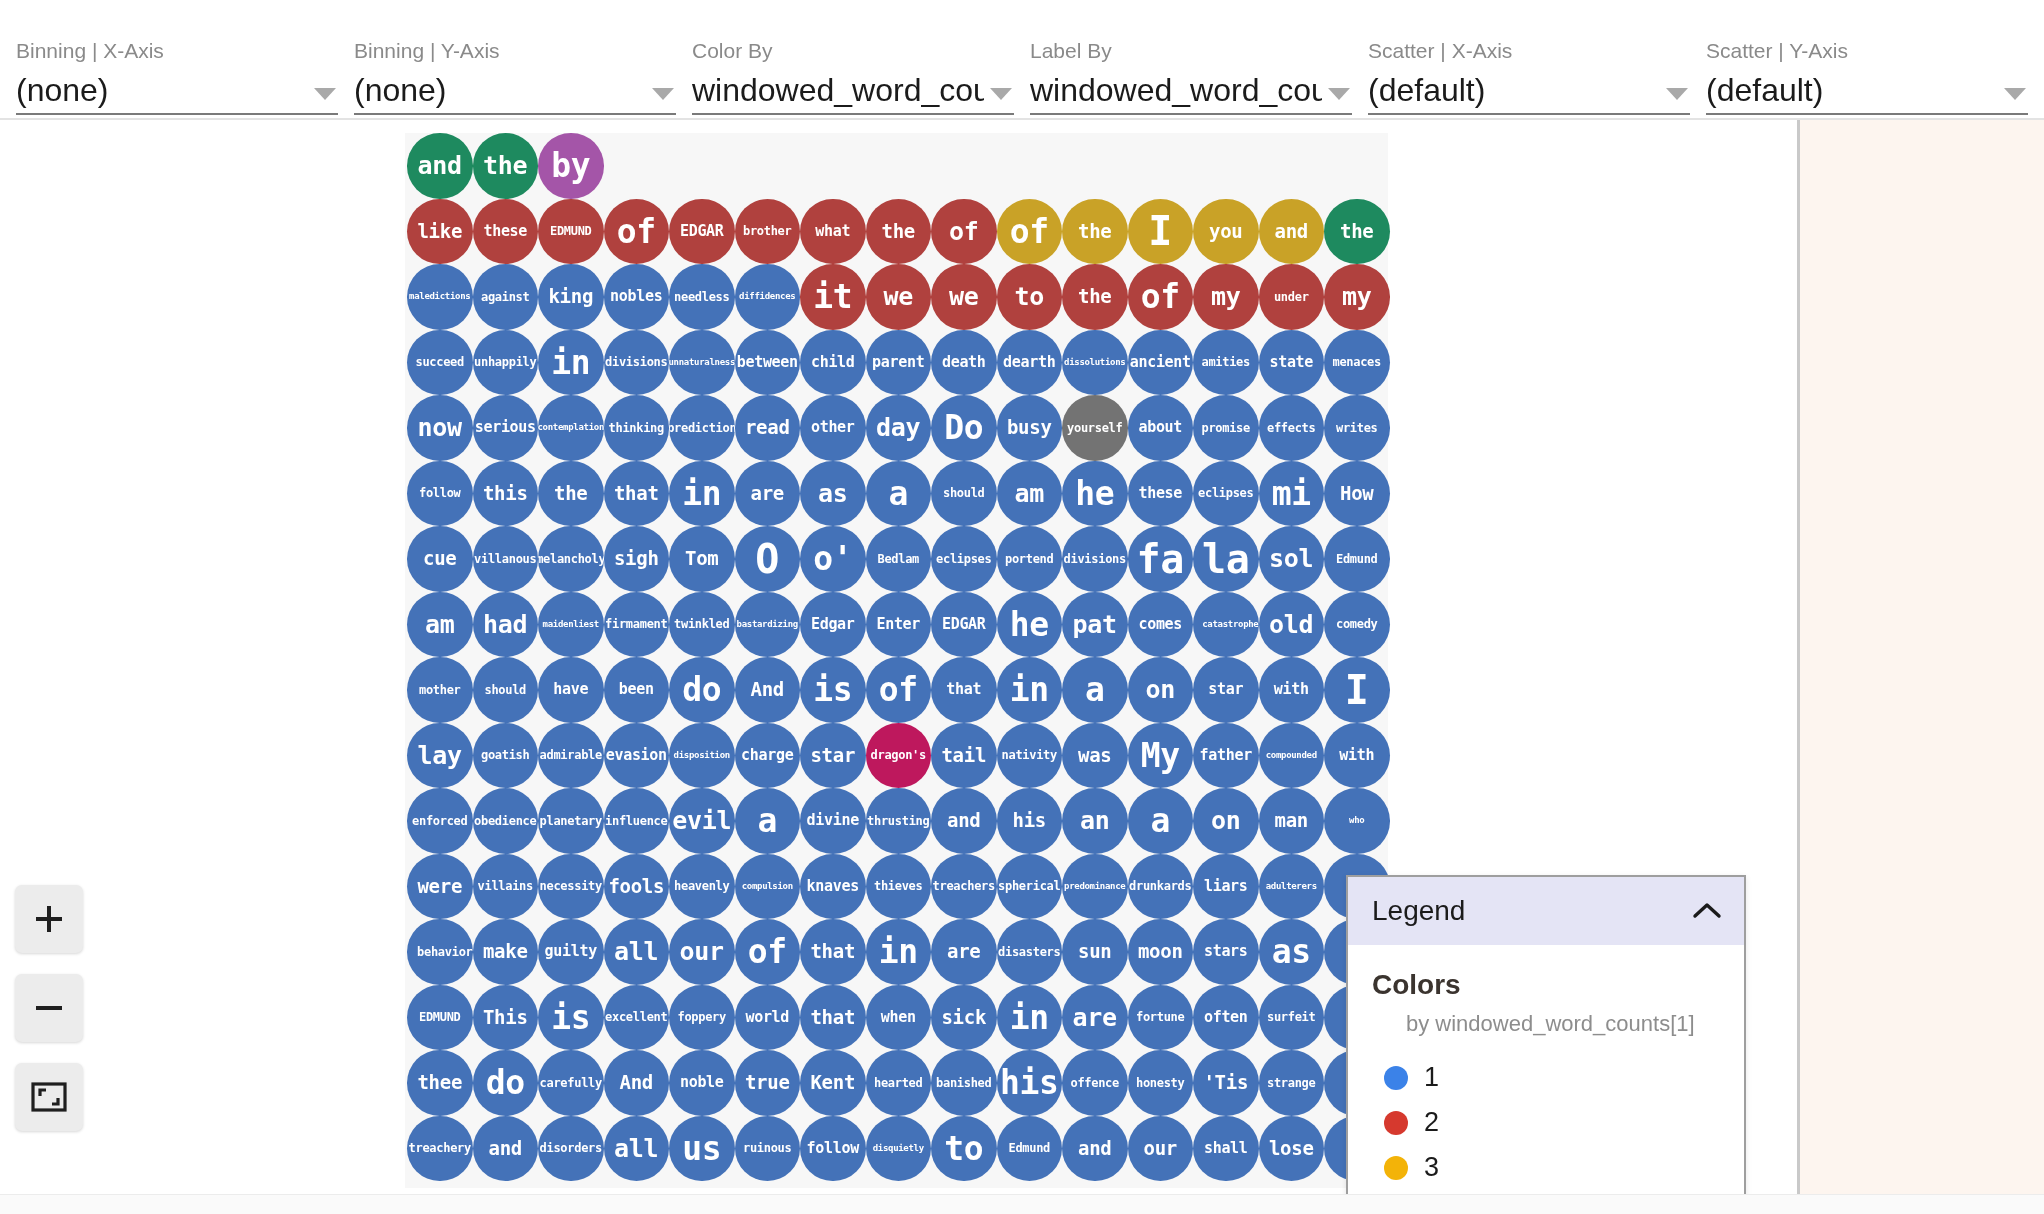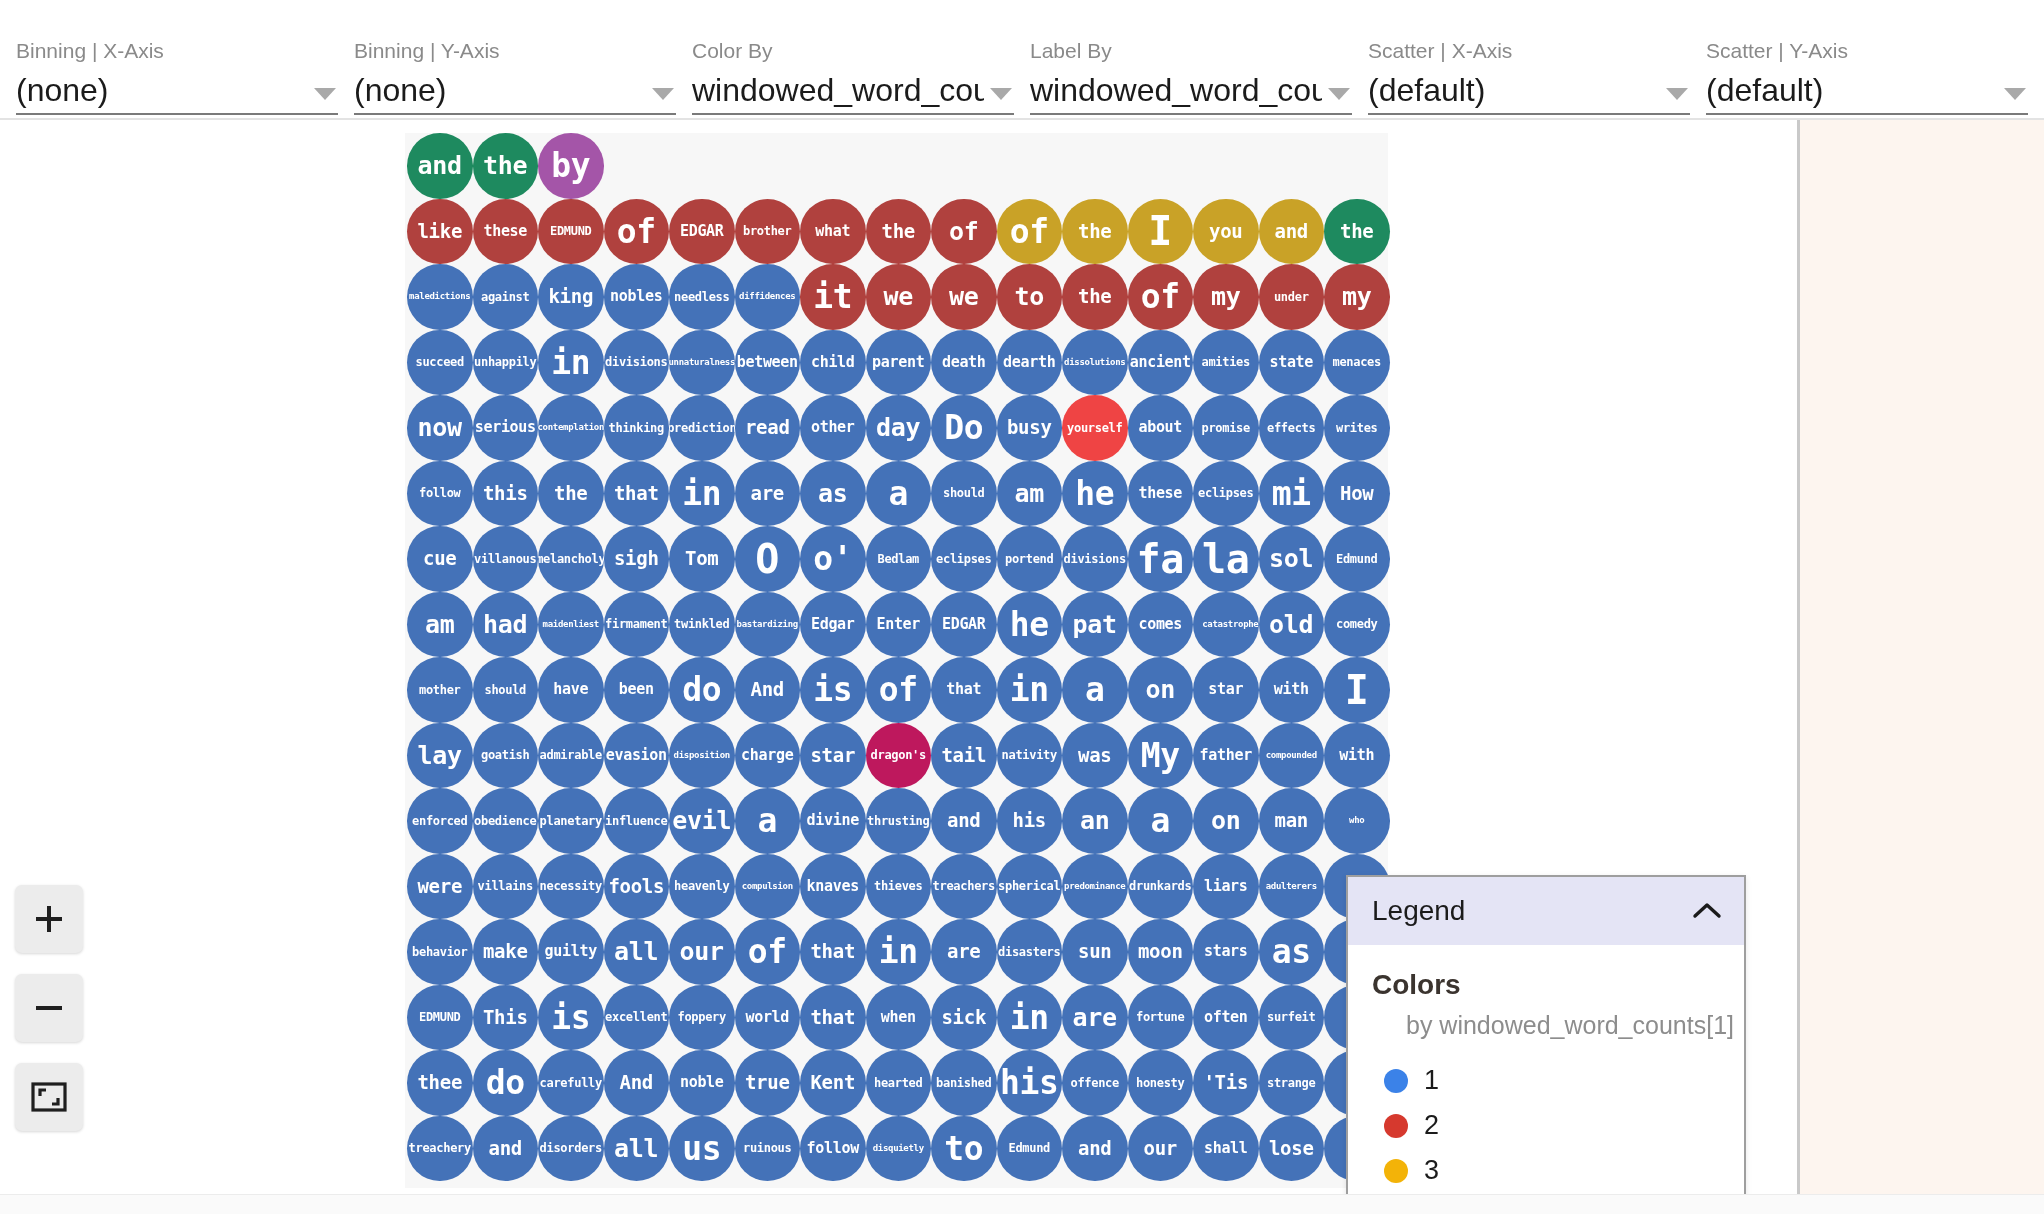--- a/index.html
+++ b/index.html
@@ -160,21 +160,21 @@
     font-size:28px;color:#1b1b1b;
   }
   #legend-body{
     padding:24px 0 0 0;
   }
   #legend-section-title{
     font-size:28px;font-weight:bold;color:#3b342f;
     padding:0 0 0 24px;
   }
   #legend-subtitle{
-    font-size:25px;color:#8d8d8d;
+    font-size:22px;color:#8d8d8d;
     padding:10px 0 0 58px;
   }
   #legend-items{
     margin-top:18px;
     padding-left:36px;
   }
   .legend-item{
     display:flex;align-items:center;
     height:45px;
     cursor:pointer;
@@ -444,21 +444,21 @@
         </div>
         <div class="bubble s5" style="background: rgb(68, 114, 184);">
           <span>day</span>
         </div>
         <div class="bubble s6" style="background: rgb(68, 114, 184);">
           <span>Do</span>
         </div>
         <div class="bubble s4" style="background: rgb(68, 114, 184);">
           <span>busy</span>
         </div>
-        <div class="bubble s2" style="background: #ef4444;">
+        <div class="bubble s2" style="background: #737373;">
           <span>yourself</span>
         </div>
         <div class="bubble s3" style="background: rgb(68, 114, 184);">
           <span>about</span>
         </div>
         <div class="bubble s2" style="background: rgb(68, 114, 184);">
           <span>promise</span>
         </div>
         <div class="bubble s2" style="background: rgb(68, 114, 184);">
           <span>effects</span>
@@ -798,21 +798,21 @@
         </div>
         <div class="bubble s1" style="background: rgb(68, 114, 184);">
           <span>adulterers</span>
         </div>
         <div class="bubble s6" style="background: rgb(68, 114, 184);">
           <span>a</span>
         </div>
         <div class="bubble b-empty"></div>
       </div>
       <div class="brow">
-        <div class="bubble s2" style="background: rgb(68, 114, 184);">
+        <div class="bubble s2" style="background: rgb(68, 114, 184); justify-content: flex-end;">
           <span>behavior</span>
         </div>
         <div class="bubble s4" style="background: rgb(68, 114, 184);">
           <span>make</span>
         </div>
         <div class="bubble s3" style="background: rgb(68, 114, 184);">
           <span>guilty</span>
         </div>
         <div class="bubble s5" style="background: rgb(68, 114, 184);">
           <span>all</span>

